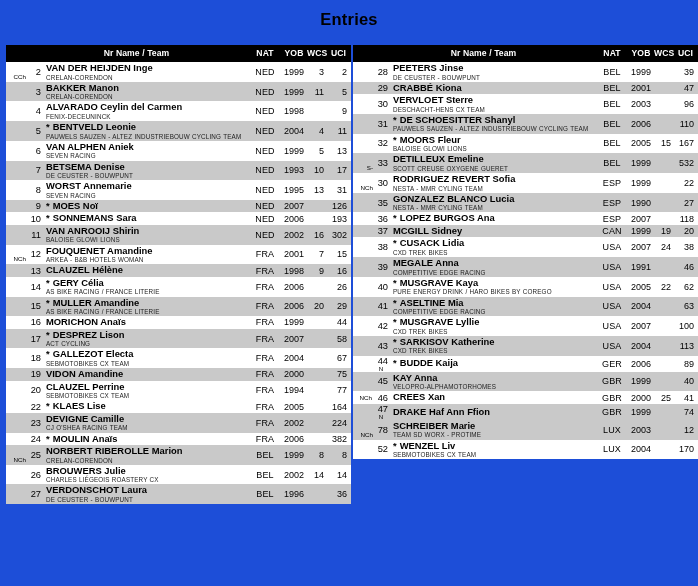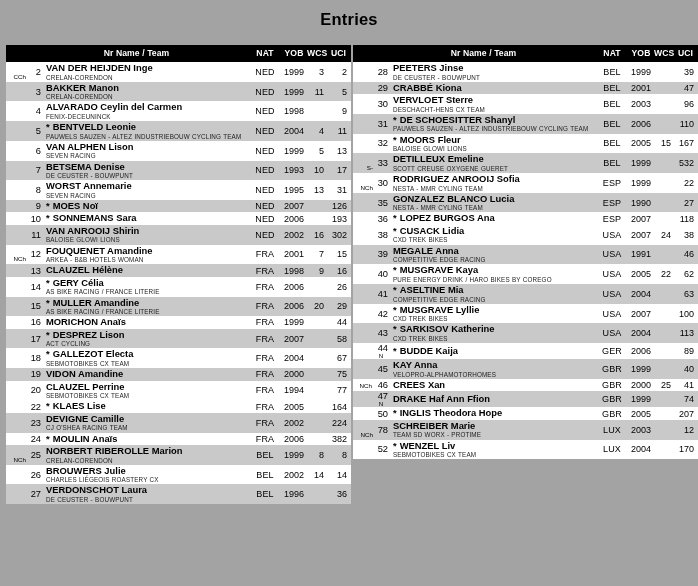--- a/index.html
+++ b/index.html
@@ -6,21 +6,21 @@
   html, body {
     margin: 0; padding: 0;
     width: 698px; height: 586px;
     background: #ffffff;
     font-family: "Liberation Sans", sans-serif;
     -webkit-font-smoothing: antialiased;
   }
   #page {
     position: relative;
     width: 698px; height: 586px;
-    background: #a3a3a3;
+    background: #1d4ed8;
     overflow: hidden;
   }
   .page-title {
     text-align: center;
     font-size: 16.5px;
     font-weight: bold;
     color: #000000;
     letter-spacing: .2px;
     margin: 10px 0 0 0;
     padding: 0;
@@ -229,21 +229,21 @@
               <td class="yob">2004</td>
               <td class="wcs">4</td>
               <td class="uci">11</td>
             </tr>
             <tr class="row-odd">
               <td class="mark"></td>
               <td class="nr">
                 <span class="nr-num">6</span>
               </td>
               <td class="nm">
-                <div class="nm-line"><span>VAN ALPHEN Lison</span></div>
+                <div class="nm-line"><span>VAN ALPHEN Aniek</span></div>
                 <div class="nm-team">SEVEN RACING</div>
               </td>
               <td class="nat">NED</td>
               <td class="yob">1999</td>
               <td class="wcs">5</td>
               <td class="uci">13</td>
             </tr>
             <tr class="row-even">
               <td class="mark"></td>
               <td class="nr">
@@ -624,21 +624,21 @@
               <td class="yob">1999</td>
               <td class="wcs"></td>
               <td class="uci">532</td>
             </tr>
             <tr class="row-odd">
               <td class="mark">NCh</td>
               <td class="nr">
                 <span class="nr-num">30</span>
               </td>
               <td class="nm">
-                <div class="nm-line"><span>RODRIGUEZ ANROOIJ Sofia</span></div>
+                <div class="nm-line"><span>RODRIGUEZ REVERT Sofia</span></div>
                 <div class="nm-team">NESTA - MMR CYLING TEAM</div>
               </td>
               <td class="nat">ESP</td>
               <td class="yob">1999</td>
               <td class="wcs"></td>
               <td class="uci">22</td>
             </tr>
             <tr class="row-even">
               <td class="mark"></td>
               <td class="nr">
@@ -658,20 +658,33 @@
               <td class="nr">
                 <span class="nr-num">36</span>
               </td>
               <td class="nm">
                 <div class="nm-line"><span class="star">*</span><span>LOPEZ BURGOS Ana</span></div>
               </td>
               <td class="nat">ESP</td>
               <td class="yob">2007</td>
               <td class="wcs"></td>
               <td class="uci">118</td>
+            </tr>
+            <tr class="row-even">
+              <td class="mark"></td>
+              <td class="nr">
+                <span class="nr-num">37</span>
+              </td>
+              <td class="nm">
+                <div class="nm-line"><span>MCGILL Sidney</span></div>
+              </td>
+              <td class="nat">CAN</td>
+              <td class="yob">1999</td>
+              <td class="wcs">19</td>
+              <td class="uci">20</td>
             </tr>
             <tr class="row-odd">
               <td class="mark"></td>
               <td class="nr">
                 <span class="nr-num">38</span>
               </td>
               <td class="nm">
                 <div class="nm-line"><span class="star">*</span><span>CUSACK Lidia</span></div>
                 <div class="nm-team">CXD TREK BIKES</div>
               </td>
@@ -797,33 +810,20 @@
                 <span class="nr-num">47</span>
                 <span class="nr-sub">N</span>
               </td>
               <td class="nm">
                 <div class="nm-line"><span>DRAKE Haf Ann Ffion</span></div>
               </td>
               <td class="nat">GBR</td>
               <td class="yob">1999</td>
               <td class="wcs"></td>
               <td class="uci">74</td>
-            </tr>
-            <tr class="row-odd">
-              <td class="mark"></td>
-              <td class="nr">
-                <span class="nr-num">50</span>
-              </td>
-              <td class="nm">
-                <div class="nm-line"><span class="star">*</span><span>INGLIS Theodora Hope</span></div>
-              </td>
-              <td class="nat">GBR</td>
-              <td class="yob">2005</td>
-              <td class="wcs"></td>
-              <td class="uci">207</td>
             </tr>
             <tr class="row-even">
               <td class="mark">NCh</td>
               <td class="nr">
                 <span class="nr-num">78</span>
               </td>
               <td class="nm">
                 <div class="nm-line"><span>SCHREIBER Marie</span></div>
                 <div class="nm-team">TEAM SD WORX - PROTIME</div>
               </td>

